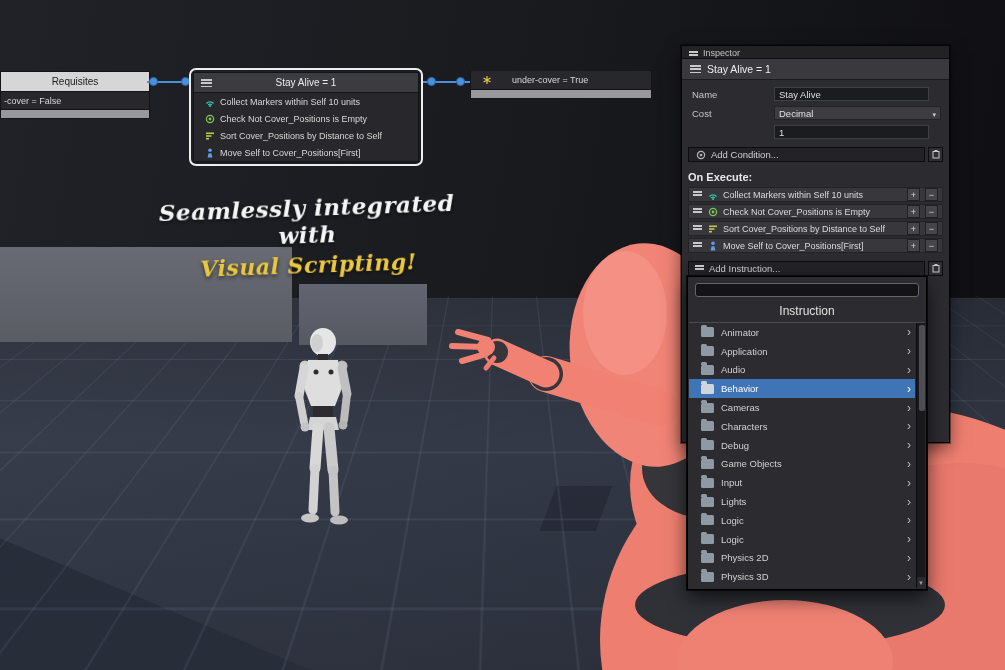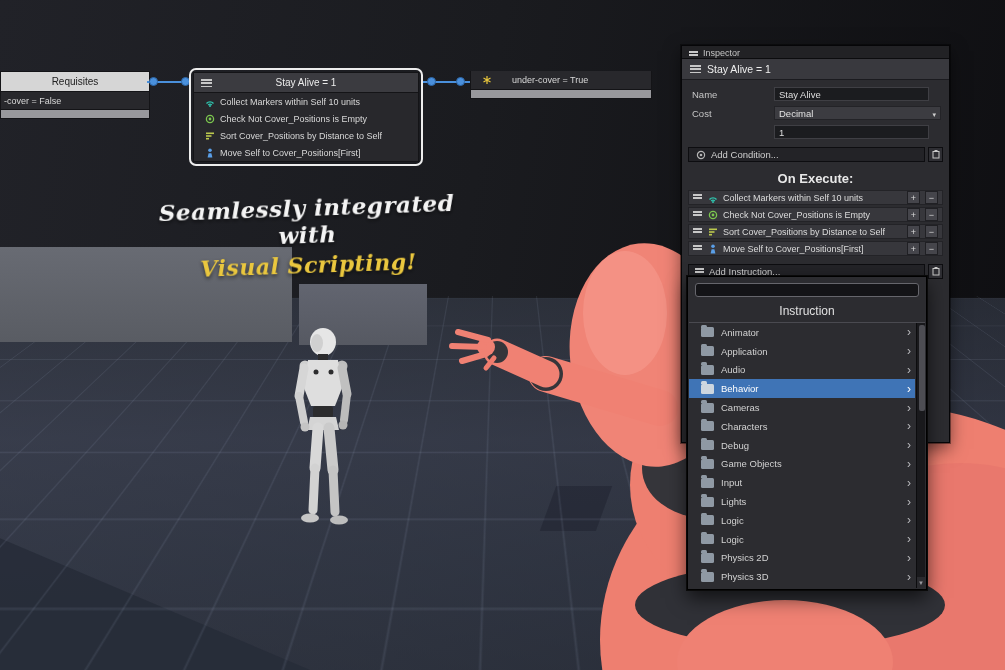--- a/index.html
+++ b/index.html
@@ -71,21 +71,21 @@
   .tfield { flex:1; height:14px; background:#1b1c1f; border:1px solid #3f3f44; color:#dedede;
             font-size:9.5px; padding:0 4px; margin-right:16px; font-family:inherit; }
   .dropdown { flex:1; height:14px; background:#3c3c41; border:1px solid #232327; color:#e2e2e2;
               display:flex; align-items:flex-end; justify-content:space-between; padding:0 4px; margin-right:4px; cursor:default; }
   .caret { font-size:7px; color:#cfcfcf; }
   .addline { display:flex; align-items:center; gap:3px; margin:8px 6px 0 6px; }
   .addbtn { flex:1; height:15px; background:#232327; border:1px solid #0d0d10; color:#cfcfcf;
             display:flex; align-items:center; gap:5px; padding:0 6px; }
   .sq { width:15px; height:15px; background:#2e2e33; border:1px solid #0d0d10; display:flex;
         align-items:center; justify-content:center; flex:none; }
-  .exec { margin:9px 6px 4px 6px; color:#e8e8e8; font-weight:bold; font-size:13px;text-align:center; }
+  .exec { margin:9px 6px 4px 6px; color:#e8e8e8; font-weight:bold; font-size:11px; }
   .irow { display:flex; align-items:center; gap:5px; height:15px; background:#37373c; border:1px solid #232327;
           margin:0 6px 2px 6px; padding:0 4px; }
   .ilabel { flex:1; color:#dcdcdc; font-size:9px; white-space:nowrap; overflow:hidden; }
   .sqb { width:13px; height:13px; background:#45454b; border:1px solid #202024; color:#dadada;
          font-size:9px; display:flex; align-items:center; justify-content:center; flex:none; }
 
   
   .popup { position:absolute; left:687px; top:276px; width:240px; height:314px; background:#2c2c30;
            border:1px solid #000; box-shadow:0 0 0 1px #0a0a0a, 0 8px 18px rgba(0,0,0,.65);
            font-size:9.5px; color:#d2d2d2; z-index:5; }

